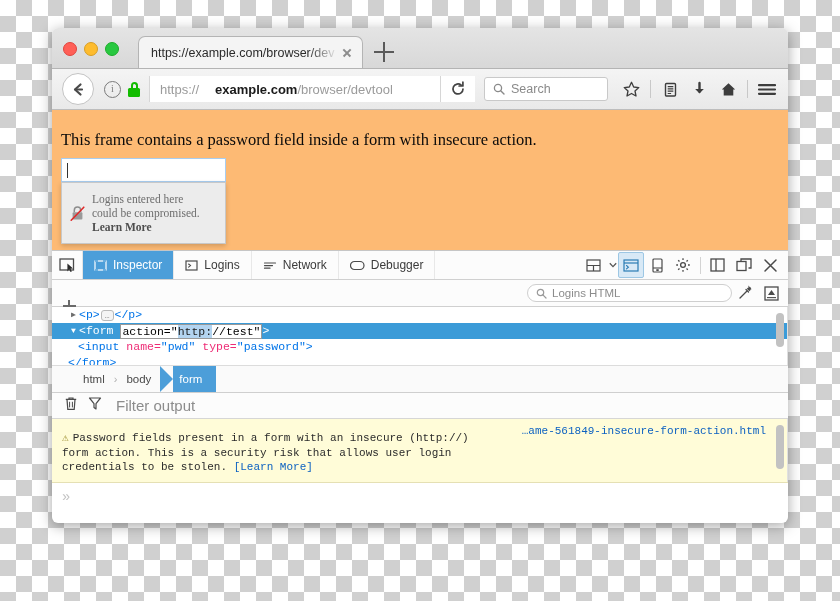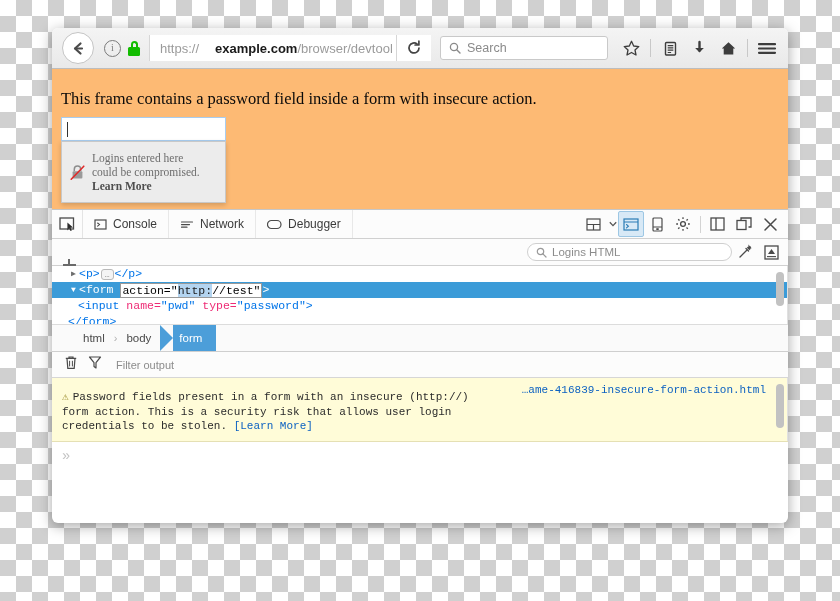--- a/index.html
+++ b/index.html
@@ -89,21 +89,21 @@
     flex:1;height:26px;margin:0 0 0 9px;background:#fff;
     display:flex;align-items:center;border-left:1px solid #d6d6d6;
   }
   .urltext{font-size:13px;color:#9b9b9b;padding-left:10px;white-space:nowrap;overflow:hidden;}
   .urltext b{color:#1a1a1a;font-weight:bold;margin-left:16px;}
   .reload{
     width:34px;height:26px;border-left:1px solid #d6d6d6;background:#fff;
     display:flex;align-items:center;justify-content:center;flex:0 0 auto;cursor:pointer;
   }
   .searchbox{
-    width:168px;height:24px;margin-left:9px;background:#fff;border:1px solid #c9c9c9;border-radius:3px;
+    width:124px;height:24px;margin-left:9px;background:#fff;border:1px solid #c9c9c9;border-radius:3px;
     display:flex;align-items:center;gap:6px;padding-left:8px;box-sizing:border-box;flex:0 0 auto;
   }
   .searchbox span{font-size:12.5px;color:#8a8a8a;}
   .navicons{display:flex;align-items:center;gap:3px;margin:0 8px 0 10px;flex:0 0 auto;}
   .navicon{width:26px;height:26px;display:flex;align-items:center;justify-content:center;cursor:pointer;}
   .vdiv{width:1px;height:18px;background:#c8c8c8;margin:0 3px;}
 
   
   .page{position:relative;height:140px;background:#fdba74;border-bottom:1px solid #c6c6c6;}
   .page-text{
@@ -197,21 +197,21 @@
   .crumb.active:before{
     content:"";position:absolute;left:-13px;top:0;width:0;height:0;
     border-top:13px solid transparent;border-bottom:13px solid transparent;border-left:13px solid #4c9ed9;
   }
 
   
   .cfilter{
     height:25px;background:#fcfcfc;border-bottom:1px solid #d6d6d6;
     display:flex;align-items:center;gap:10px;padding-left:12px;
   }
-  .cfilter .ph{font-size:11px;color:#8c8c8c;margin-left:4px;}
+  .cfilter .ph{font-size:15px;color:#8c8c8c;margin-left:4px;}
 
   
   .cmsg{
     position:relative;height:63px;background:#fffcd8;border-bottom:1px solid #e5e0b4;overflow:hidden;
   }
   .cmsg-inner{
     font-family:"Liberation Mono",monospace;font-size:11px;line-height:14.5px;
     color:#2b2b2b;padding:12px 0 0 10px;max-width:420px;
   }
   .warnsym{color:#9a8b2a;margin-right:4px;}
@@ -228,20 +228,34 @@
   
   .scroll-track{position:absolute;right:2px;width:11px;}
   .scroll-thumb{width:8px;border-radius:4px;background:#c2c2c2;margin-left:1px;}
   .dt-vline{position:absolute;right:0;top:0;bottom:0;width:1px;background:#e0e0e0;}
 </style>
 </head>
 <body>
 
 <div class="window">
 
+  <div class="tabstrip">
+    <div class="traffic">
+      <div class="dot red"></div>
+      <div class="dot yellow"></div>
+      <div class="dot green"></div>
+    </div>
+
+    <div class="tab">
+      <div class="tab-title">https://example.com/browser/dev</div>
+      <div class="tab-close"></div>
+    </div>
+
+    <div class="newtab"></div>
+  </div>
 
   <div class="navbar">
     <div class="backbtn">
       <svg width="15" height="15" viewBox="0 0 15 15">
         <path d="M9.5 2.5 L4 7.5 L9.5 12.5" fill="none" stroke="#4a4a4a" stroke-width="2.2" stroke-linecap="round" stroke-linejoin="round"></path>
         <path d="M4.3 7.5 L11 7.5" stroke="#4a4a4a" stroke-width="2.2" stroke-linecap="round"></path>
       </svg>
     </div>
 
     <div class="identity">
@@ -331,26 +345,33 @@
 
     <div class="dt-toolbar">
       <div class="dt-picker">
         <svg width="17" height="15" viewBox="0 0 17 15">
           <rect x="1" y="1" width="13.5" height="11" fill="none" stroke="#4a4a4a" stroke-width="1.3"></rect>
           <path d="M8.4 5.6 L8.4 13.4 L10.2 11.3 L11.5 14 L12.8 13.4 L11.5 10.8 L14 10.6 Z" fill="#2b2b2b"></path>
         </svg>
       </div>
 
       <div class="dt-tabs">
+        <div class="dt-tab active">
+          <svg width="13" height="13" viewBox="0 0 13 13">
+            <rect x="1" y="2" width="11" height="9" fill="none" stroke="#fff" stroke-width="1.2"></rect>
+            <path d="M1 2h3M9 2h3M1 11h3M9 11h3" stroke="#4c9ed9" stroke-width="1.6"></path>
+          </svg>
+          <span>Inspector</span>
+        </div>
         <div class="dt-tab">
           <svg width="13" height="13" viewBox="0 0 13 13">
             <rect x="1" y="2" width="11" height="9" fill="none" stroke="#4a4a4a" stroke-width="1.2"></rect>
             <path d="M3.6 5 L5.5 6.6 L3.6 8.2" fill="none" stroke="#4a4a4a" stroke-width="1.1" stroke-linecap="round"></path>
           </svg>
-          <span>Console</span>
+          <span>Logins</span>
         </div>
         <div class="dt-tab">
           <svg width="14" height="13" viewBox="0 0 14 13">
             <path d="M1.5 4h11M1.5 6.6h8M1.5 9.2h5.5" stroke="#4a4a4a" stroke-width="1.2" stroke-linecap="round"></path>
           </svg>
           <span>Network</span>
         </div>
         <div class="dt-tab">
           <svg width="15" height="13" viewBox="0 0 15 13">
             <path d="M4.5 2.5 H10 a4 4 0 0 1 0 8 H4.5 a4 4 0 0 1 0 -8 Z" fill="none" stroke="#4a4a4a" stroke-width="1.2"></path>
@@ -477,21 +498,21 @@
       <div>
         <svg width="14" height="15" viewBox="0 0 14 15">
           <path d="M1.5 2h11 L8 7.6 V13 L6 11.5 V7.6 Z" fill="none" stroke="#4a4a4a" stroke-width="1.2" stroke-linejoin="round"></path>
         </svg>
       </div>
       <div class="ph">Filter output</div>
     </div>
 
     <div class="cmsg">
       <div class="cmsg-inner"><span class="warnsym">⚠</span><span>Password fields present in a form with an insecure (http://) form action. This is a security risk that allows user login credentials to be stolen. </span><span class="cmsg-link">[Learn More]</span></div>
-      <div class="cmsg-file">…ame-416839-insecure-form-action.html</div>
+      <div class="cmsg-file">…ame-561849-insecure-form-action.html</div>
 
       <div class="scroll-track" style="top:6px;height:52px;">
         <div class="scroll-thumb" style="height:44px;"></div>
       </div>
       <div class="dt-vline"></div>
     </div>
 
     <div class="console-prompt">
       <span>»</span>
     </div>

